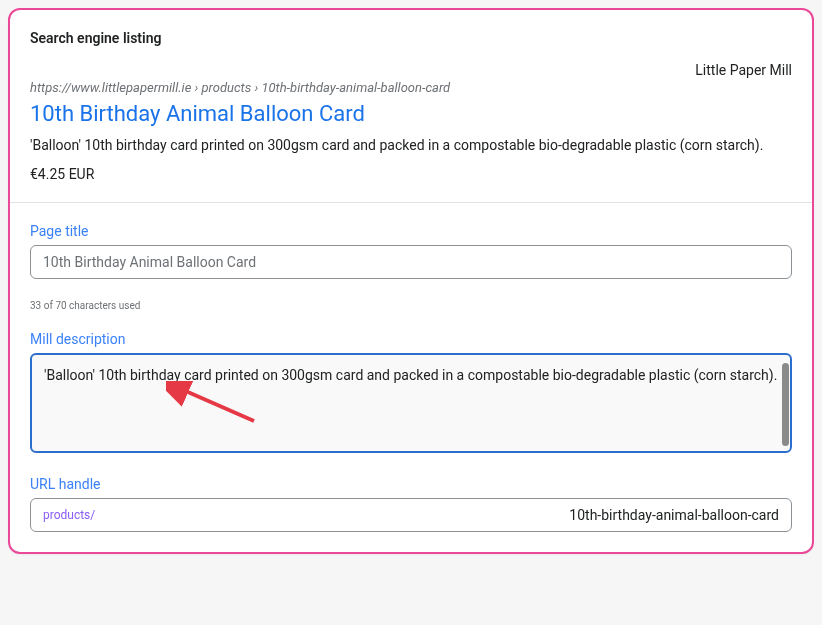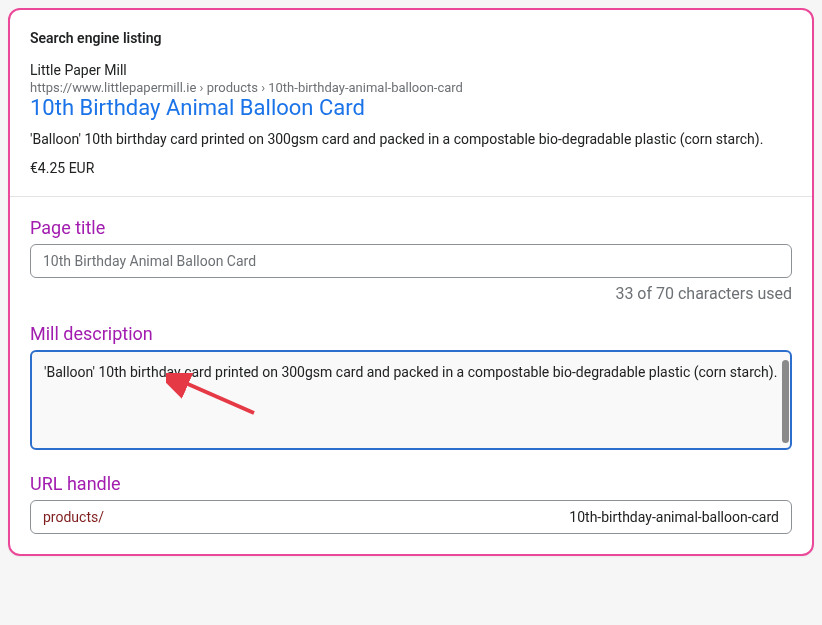--- a/index.html
+++ b/index.html
@@ -27,24 +27,27 @@
     }
     .card-title {
       font-size: 14px;
       font-weight: 600;
       margin-bottom: 16px;
     }
     .preview-site {
       font-size: 14px;
       color: #202223;
       margin-bottom: 2px;
+      text-align: right;
     }
     .preview-breadcrumb {
       font-size: 13px;
       color: #6d7175;
+      margin-bottom: 6px;
+      font-style: italic;
     }
     .preview-title {
       font-size: 22px;
       color: #1a73e8;
       font-weight: 400;
       margin-bottom: 10px;
     }
     .preview-desc {
       font-size: 14px;
       color: #202223;
@@ -55,40 +58,39 @@
       font-size: 14px;
       color: #202223;
     }
     .divider {
       border-top: 1px solid #e1e3e5;
     }
     .card-body {
       padding: 20px 20px 20px 20px;
     }
     .field-label {
-      font-size: 18px;
-      color: #a21caf;
+      font-size: 14px;
+      color: #3b82f6;
       margin-bottom: 6px;
       display: block;
     }
     .text-input {
       width: 100%;
       border: 1px solid #8c9196;
       border-radius: 6px;
       padding: 8px 12px;
       font-size: 14px;
       background: #ffffff;
       color: #6d7175;
       font-family: inherit;
     }
     .helper-text {
-      font-size: 16px;
+      font-size: 10px;
       color: #6d7175;
-      margin-top: 6px;
-      text-align: right;
+      margin-top: 21px;
     }
     .field-group {
       margin-bottom: 20px;
       position: relative;
     }
     .field-group:last-child {
       margin-bottom: 0;
     }
     .textarea-wrap {
       position: relative;
@@ -118,22 +120,22 @@
     .url-input-wrap {
       display: flex;
       align-items: center;
       width: 100%;
       border: 1px solid #8c9196;
       border-radius: 6px;
       background: #ffffff;
       padding: 8px 12px;
     }
     .url-prefix {
-      font-size: 14px;
-      color: #7f1d1d;
+      font-size: 12px;
+      color: #8b5cf6;
     }
     .url-value-input {
       border: none;
       background: transparent;
       font-size: 14px;
       color: #202223;
       flex: 1;
       padding: 0;
       font-family: inherit;
       text-align: right;

